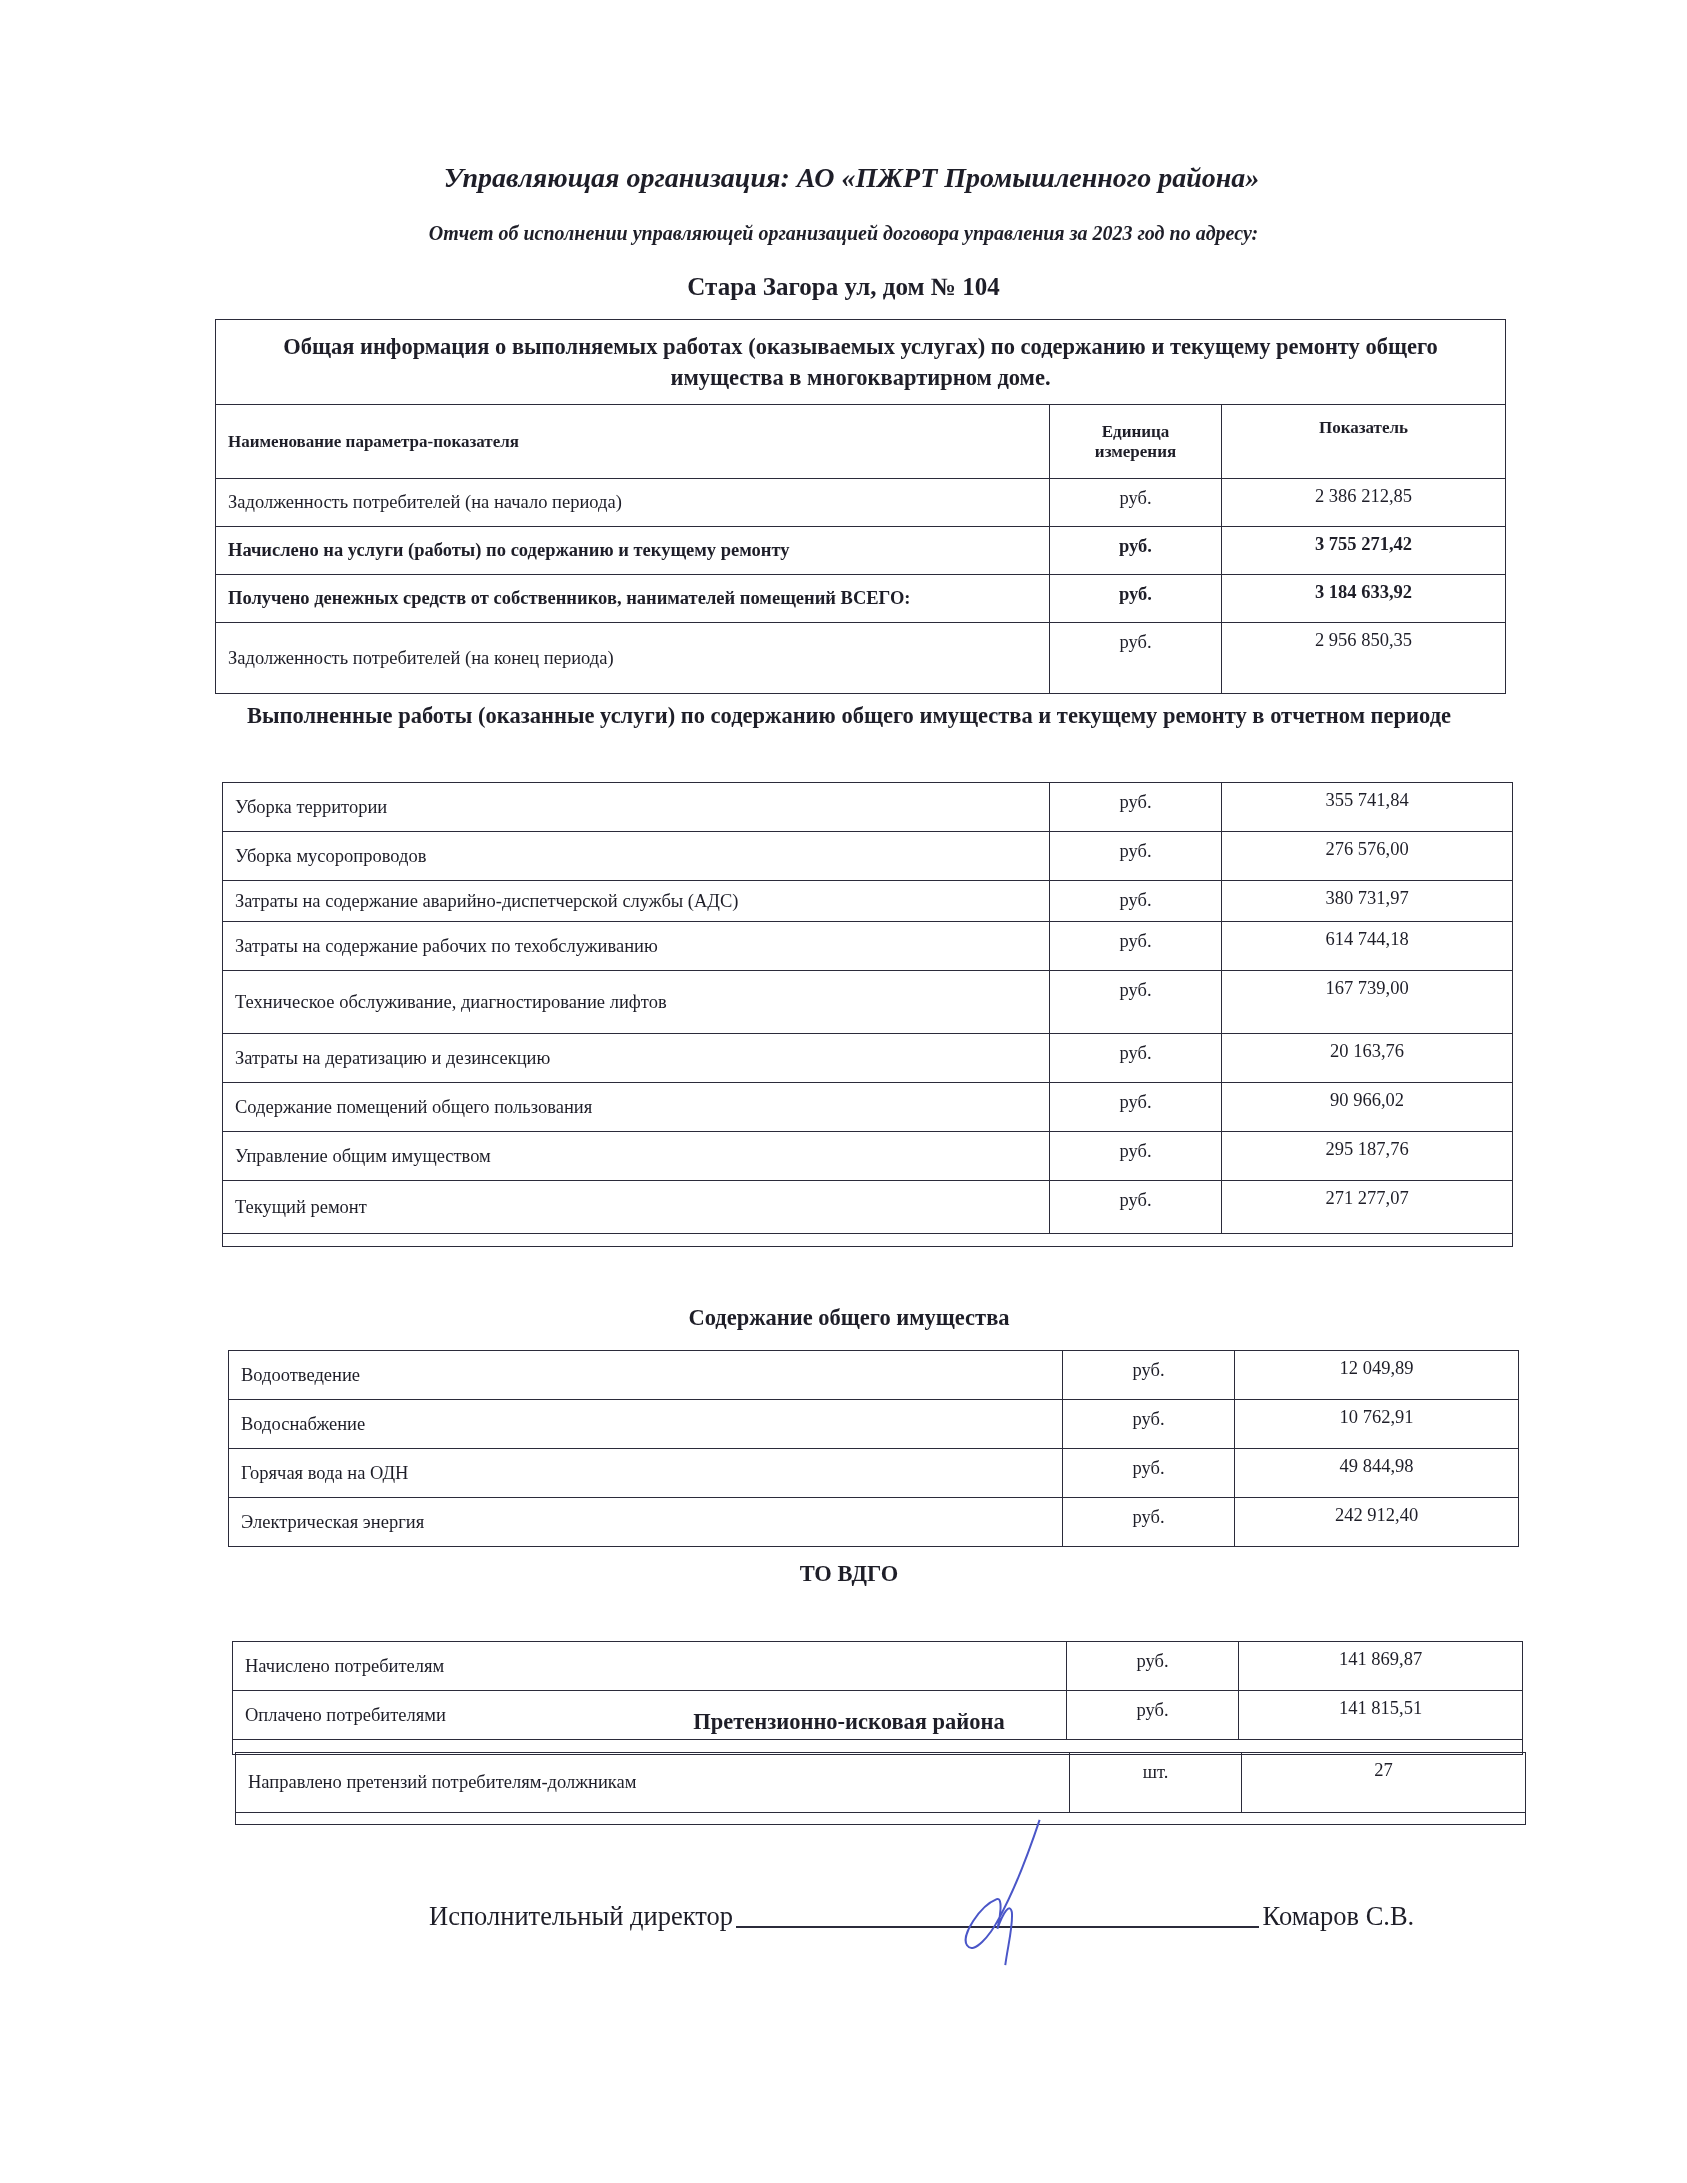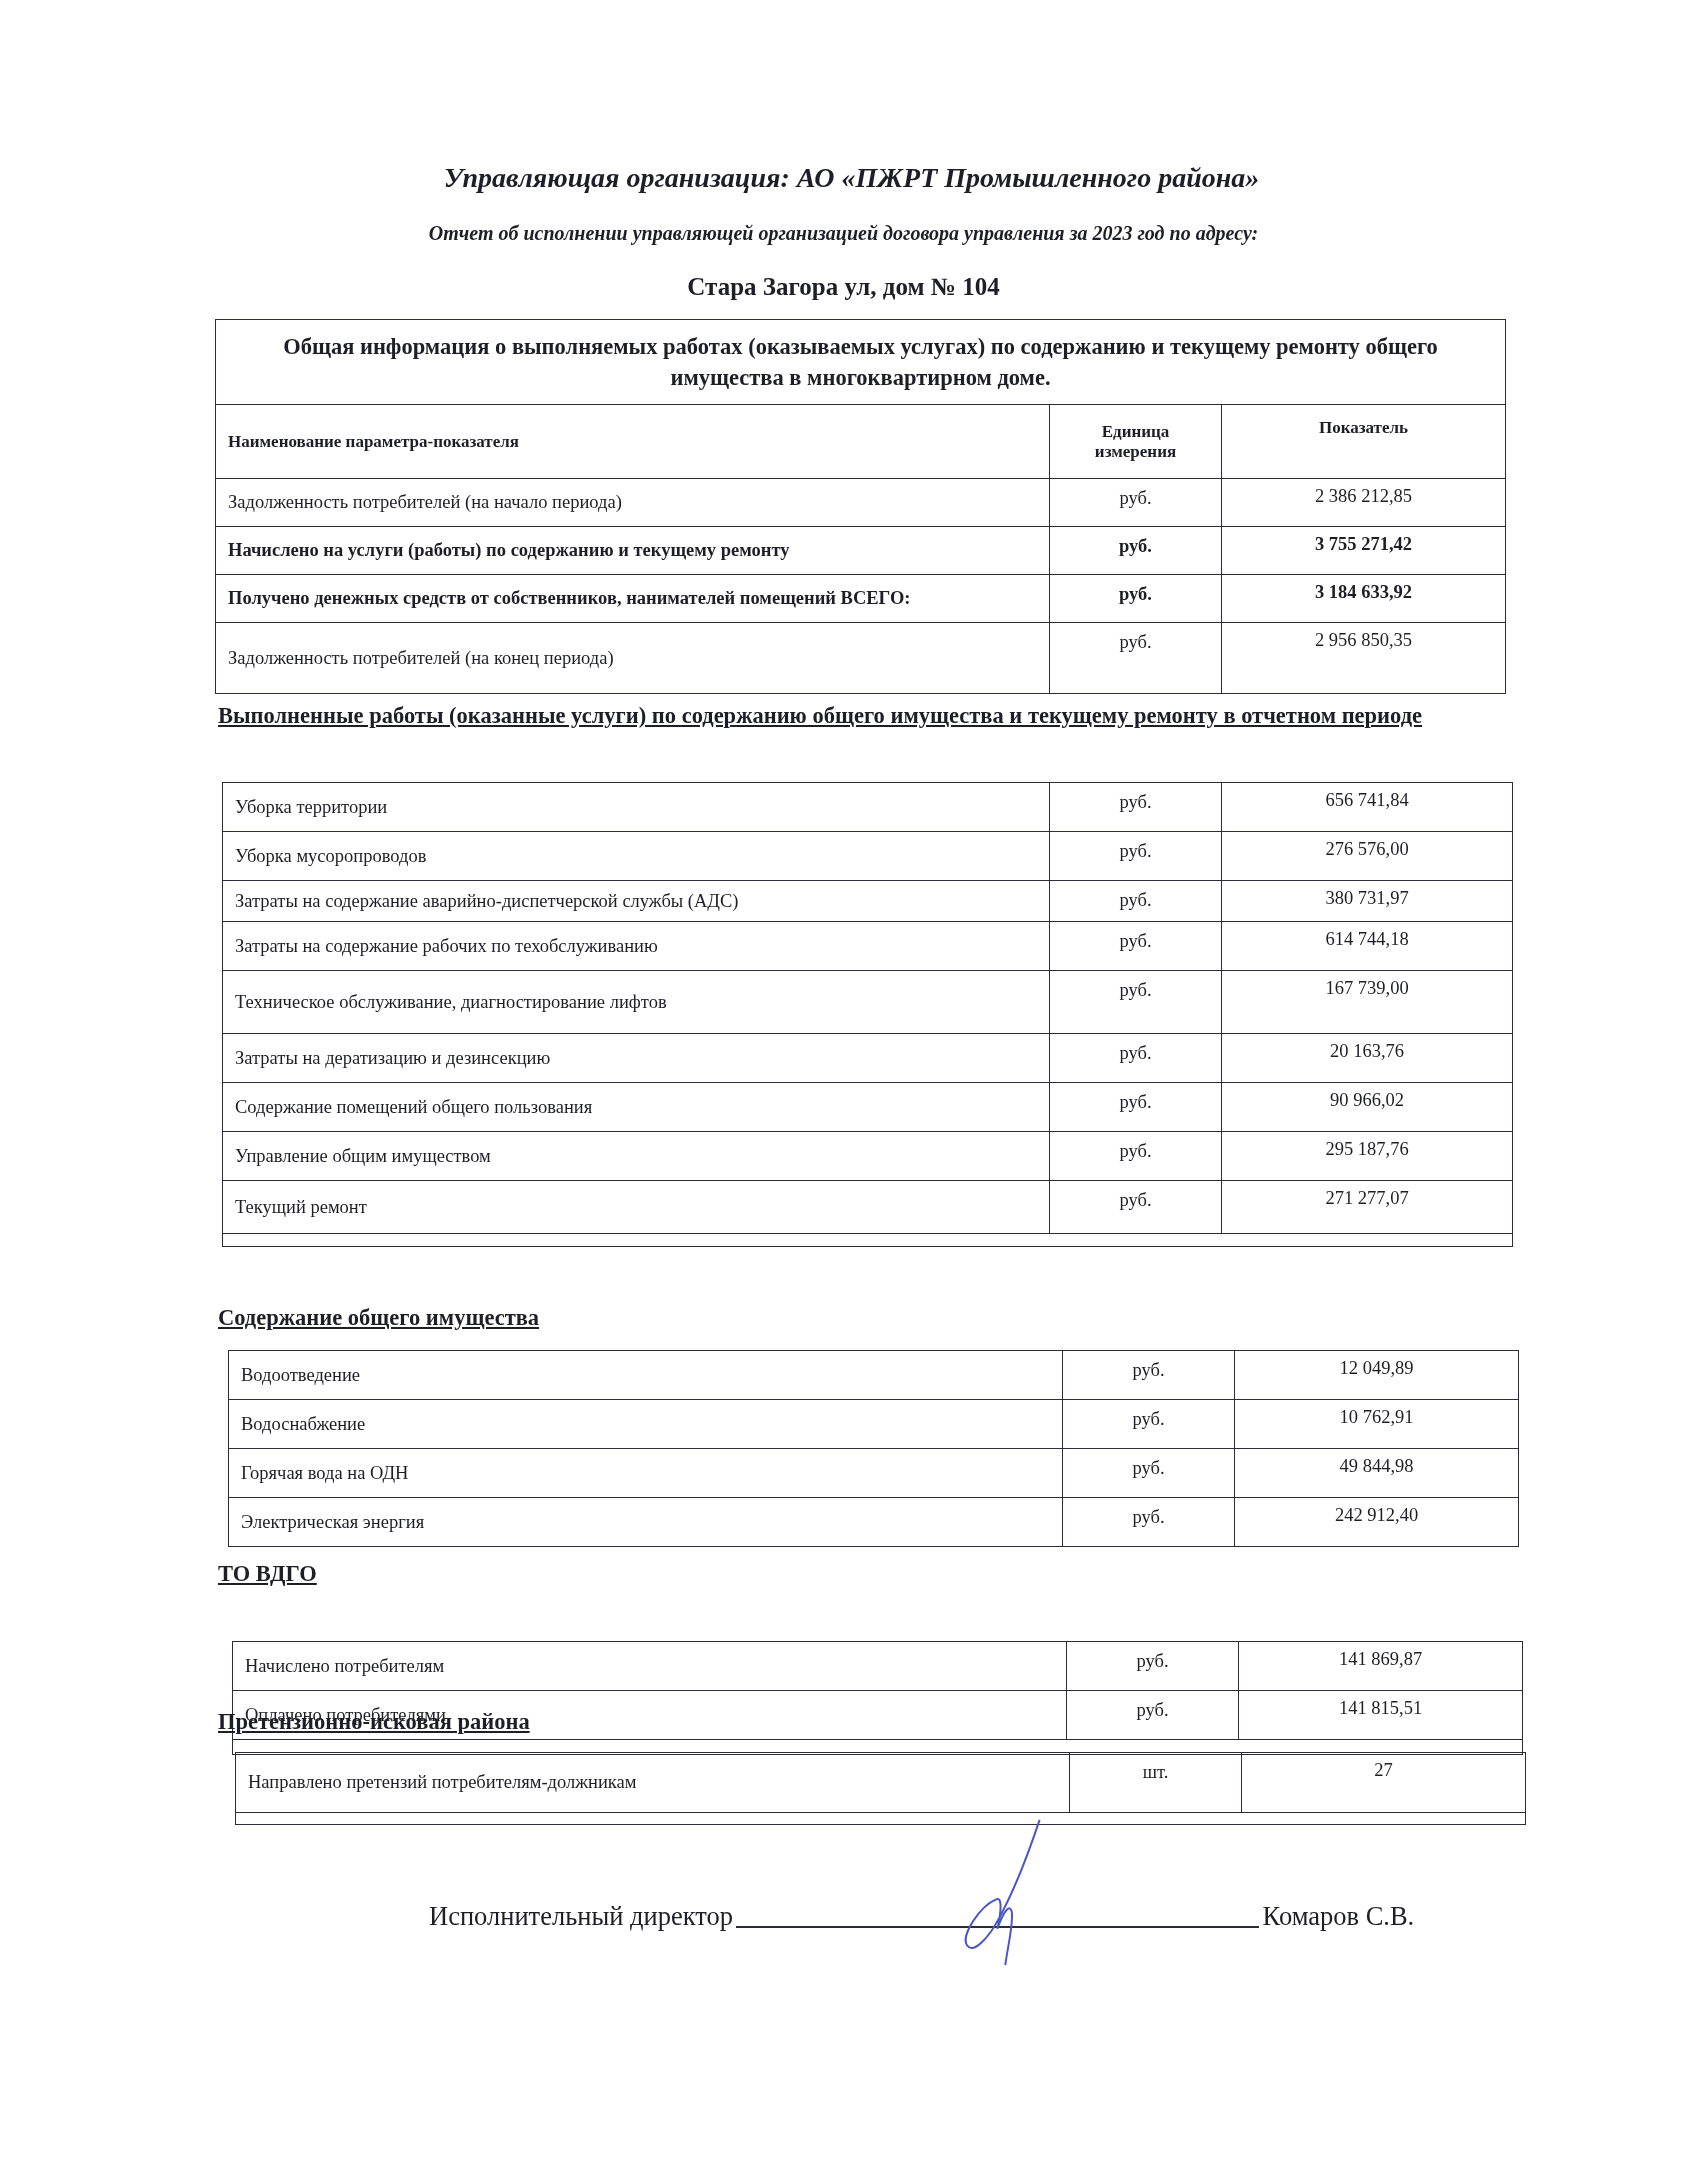--- a/index.html
+++ b/index.html
@@ -24,22 +24,22 @@
     border:1.3px solid #2b2b3a; padding:0 12px; font-size:18.5px; font-weight:normal;
     vertical-align:middle;
   }
   .tbl td.unit { text-align:center; vertical-align:top; padding-top:9.3px; }
   .tbl td.val { text-align:center; vertical-align:top; padding-top:6.6px; }
   .tbl .bold { font-weight:bold; }
   .tbl th { text-align:center; font-weight:bold; font-size:18.5px; }
   .tbl th.left { text-align:left; }
   .tbl .title-cell { text-align:center; font-weight:bold; font-size:22.5px; padding:9.3px 20px; line-height:1.4; }
   .section-title {
-    position:absolute; left:218px; width:1290px; text-align:left;
-    font-size:22.5px; font-weight:bold; line-height:1.4;text-decoration:underline;
+    position:absolute; left:204px; width:1290px; text-align:center;
+    font-size:22.5px; font-weight:bold; line-height:1.4;
   }
   .sign {
     position:absolute; top:1899px; left:429px; font-size:26.5px;
     display:flex; align-items:flex-end;
   }
   .sign-line { width:523px; border-bottom:2px solid #2b2b3a; margin:0 4px 4px 2.6px; height:26.5px; position:relative; }
   .signature { position:absolute; left:198px; top:-86px; }
 </style>
 </head>
 <body>
@@ -91,21 +91,21 @@
 <table class="tbl" style="top:782px; left:222px; width:1290px;">
   <colgroup>
       <col style="width:827px">
       <col style="width:172px">
       <col style="width:291px">
     </colgroup>
   <tbody>
   <tr style="height:49px">
         <td>Уборка территории</td>
         <td class="unit">руб.</td>
-        <td class="val">656 741,84</td>
+        <td class="val">355 741,84</td>
       </tr>
   <tr style="height:49px">
         <td>Уборка мусоропроводов</td>
         <td class="unit">руб.</td>
         <td class="val">276 576,00</td>
       </tr>
   <tr style="height:41px">
         <td>Затраты на содержание аварийно-диспетчерской службы (АДС)</td>
         <td class="unit">руб.</td>
         <td class="val">380 731,97</td>

